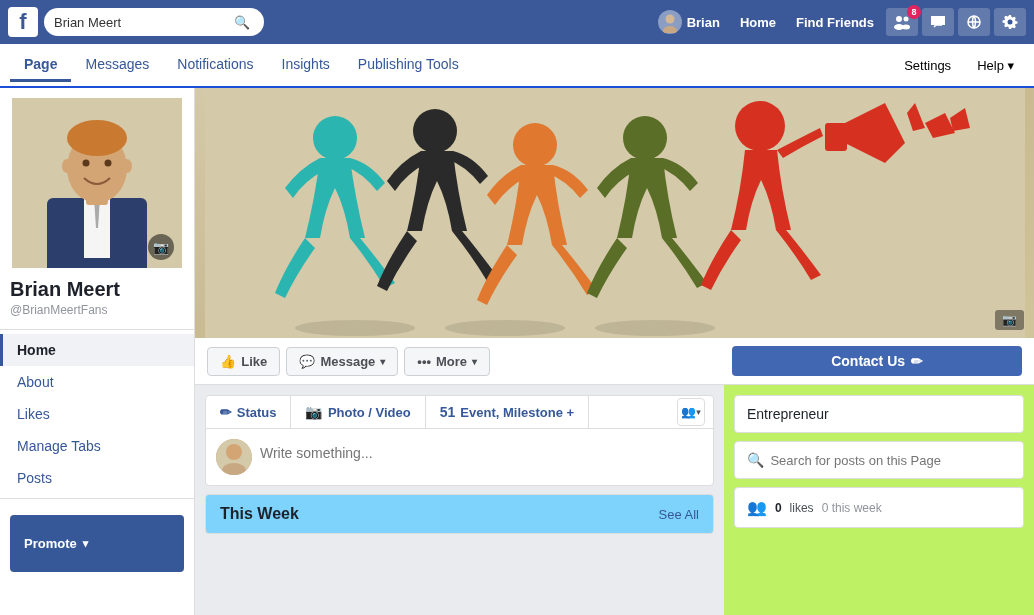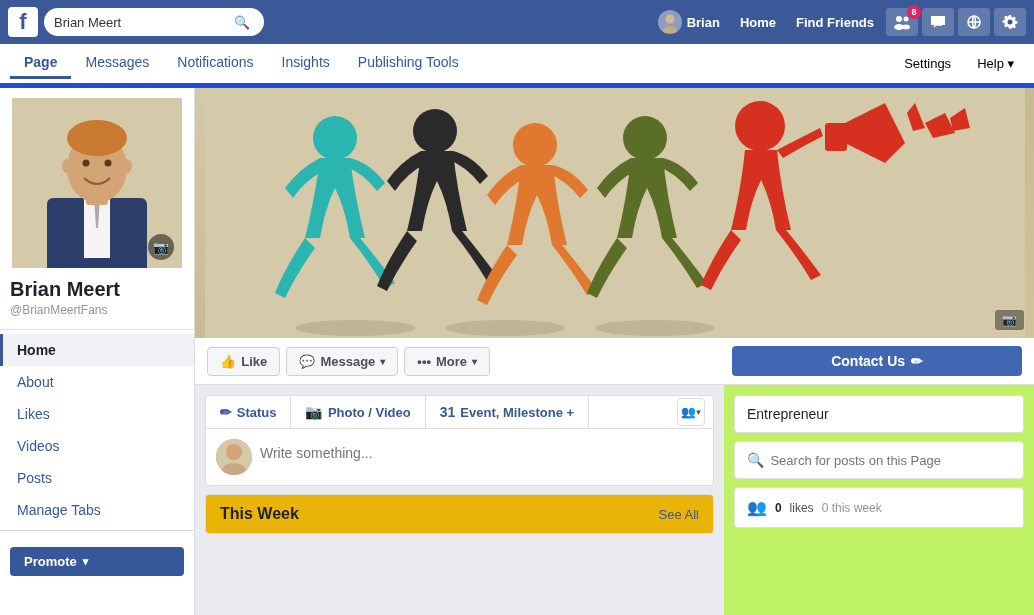--- a/index.html
+++ b/index.html
@@ -72,21 +72,21 @@
       position: absolute; top: -3px; right: -3px;
       background: #e0245e; color: #fff;
       font-size: 9px; font-weight: bold;
       width: 14px; height: 14px; border-radius: 50%;
       display: flex; align-items: center; justify-content: center;
     }
 
     
     .page-tabs {
       background: #fff;
-      border-bottom: 5px solid #1d4ed8;
+      border-bottom: 2px solid #1d4ed8;
       display: flex;
       align-items: stretch;
       height: 44px;
       padding: 4px 10px;
       position: relative;
     }
     .page-tab {
       display: flex; align-items: center;
       padding: 0 14px;
       font-size: 14px; color: #365899;
@@ -168,21 +168,21 @@
     .sidebar-nav-item.active {
       border-left: 3px solid #365899;
       font-weight: bold; color: #1d2129;
       background: #f0f2f5;
     }
     .sidebar-promote {
       margin: 12px 10px 0;
       background: #365899;
       color: #fff; font-weight: bold; font-size: 13px;
       border-radius: 4px;
-      padding: 7px 14px;
+      padding: 21px 14px;
       display: flex; align-items: center; gap: 6px;
       cursor: pointer;
     }
     .promote-arrow { font-size: 11px; }
 
     
     .content-area {
       flex: 1;
       overflow: hidden;
       display: flex;
@@ -300,21 +300,21 @@
       width: 28px; height: 28px;
       border: 1px solid #ddd; border-radius: 4px;
       display: flex; align-items: center; justify-content: center;
       font-size: 12px; color: #4b4f56;
       cursor: pointer;
       flex-shrink: 0;
     }
 
     
     .this-week-bar {
-      background: #eab308;
+      background: #7dd3fc;
       border-radius: 4px;
       border: 1px solid #ddd;
       padding: 10px 14px;
       display: flex;
       align-items: center;
       justify-content: space-between;
     }
     .this-week-title { font-size: 16px; font-weight: bold; color: #1d2129; }
     .see-all-link { font-size: 13px; color: #365899; cursor: pointer; margin-left: 9px; }
 
@@ -456,23 +456,22 @@
       </div>
     </div>
 
     <div class="profile-name">Brian Meert</div>
     <div class="profile-handle">@BrianMeertFans</div>
     <div class="sidebar-divider"></div>
 
     <div class="sidebar-nav-item active">Home</div>
     <div class="sidebar-nav-item">About</div>
     <div class="sidebar-nav-item">Likes</div>
-    <div class="sidebar-nav-item">Videos</div>
+    <div class="sidebar-nav-item">Manage Tabs</div>
     <div class="sidebar-nav-item">Posts</div>
-    <div class="sidebar-nav-item">Manage Tabs</div>
 
     <div class="sidebar-divider"></div>
 
     <div class="sidebar-promote">
       <span>Promote</span>
       <span class="promote-arrow">▾</span>
     </div>
   </div>
 
   <div class="content-area">
@@ -575,21 +574,21 @@
           <div class="post-type-tabs">
             <div class="post-type-tab">
               <span class="post-type-icon">✏</span>
               <span>Status</span>
             </div>
             <div class="post-type-tab">
               <span class="post-type-icon">📷</span>
               <span>Photo / Video</span>
             </div>
             <div class="post-type-tab">
-              <span class="post-type-icon">31</span>
+              <span class="post-type-icon">51</span>
               <span>Event, Milestone +</span>
             </div>
             <div style="margin-left:auto; display:flex; align-items:center; padding-right:8px;">
               <div class="post-target-icon">
                 <span>👥</span>
                 <span style="font-size:9px;">▾</span>
               </div>
             </div>
           </div>
           <div class="post-avatar-row">

